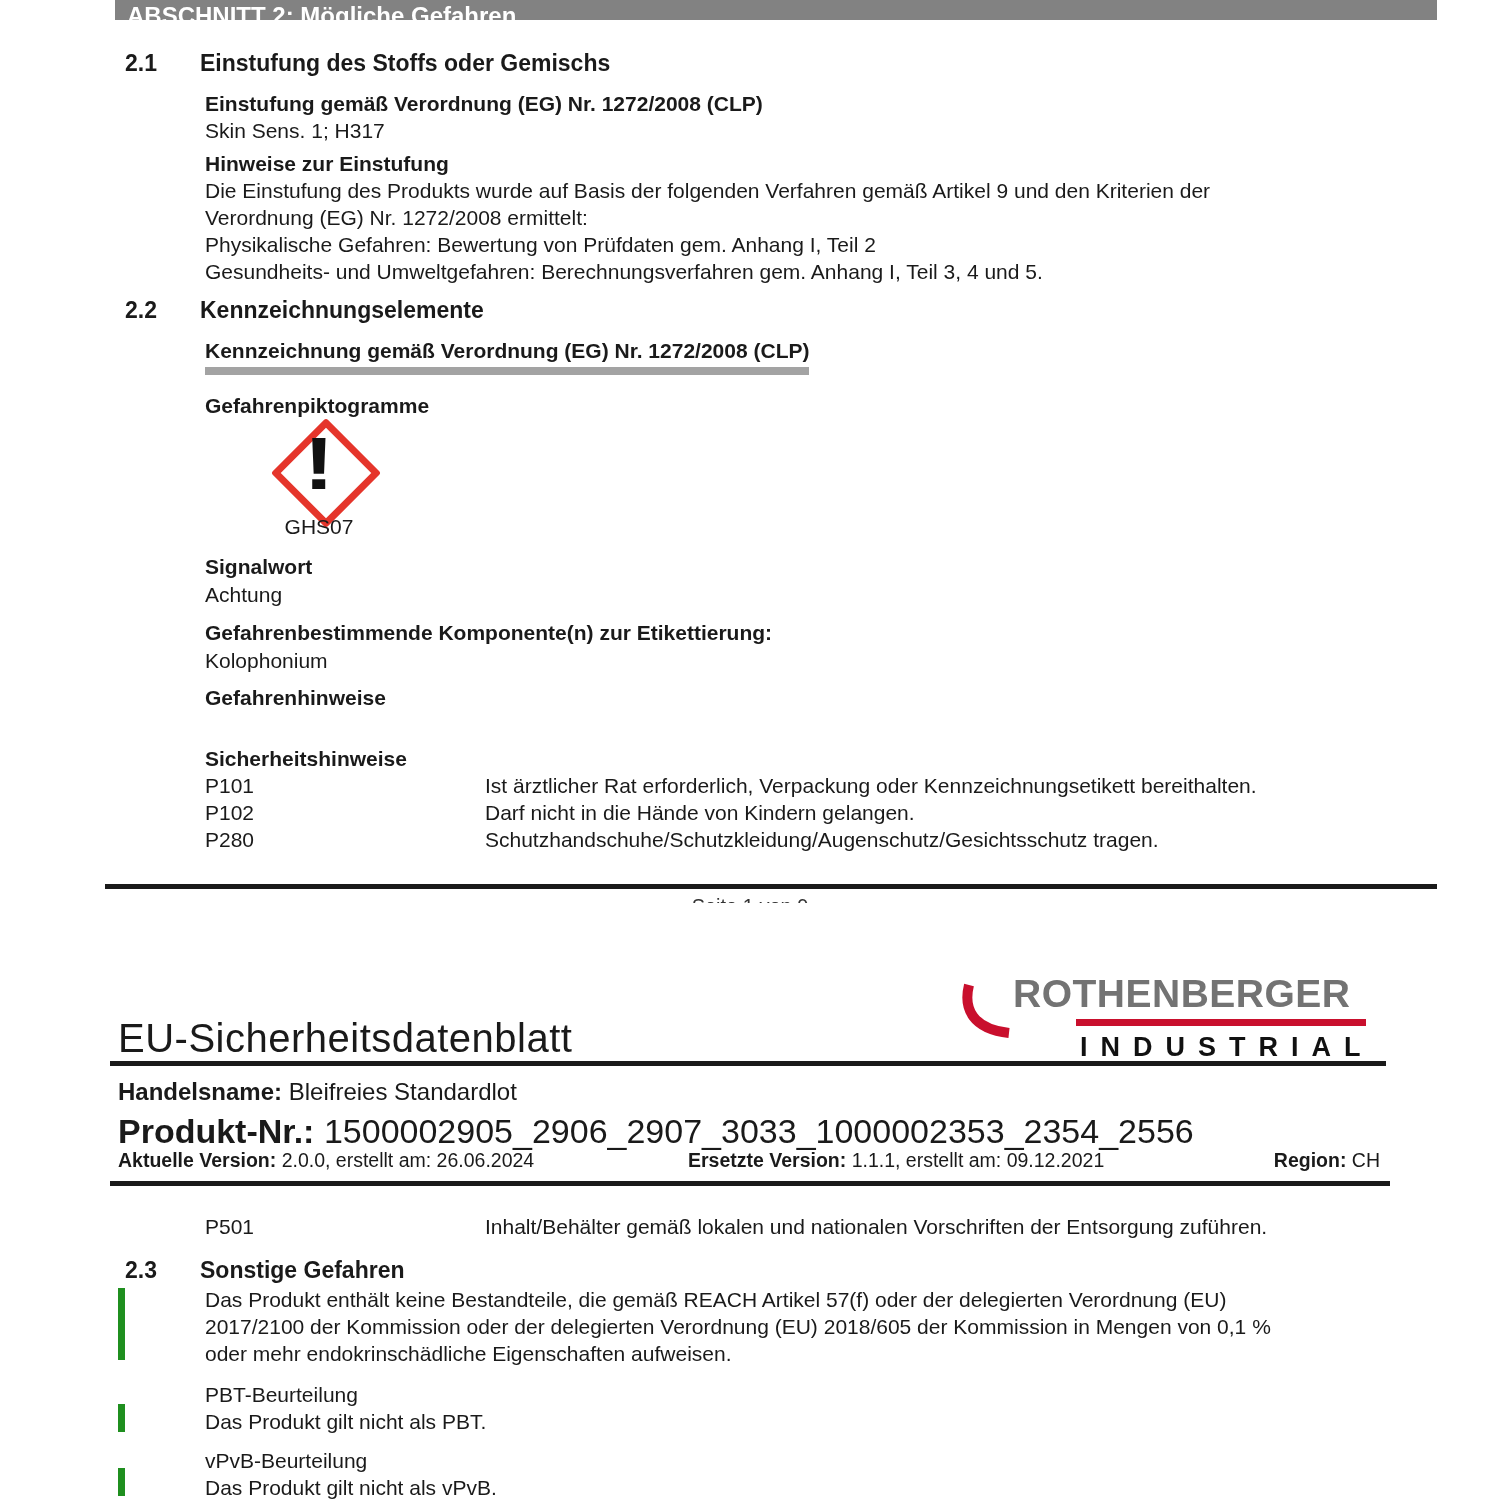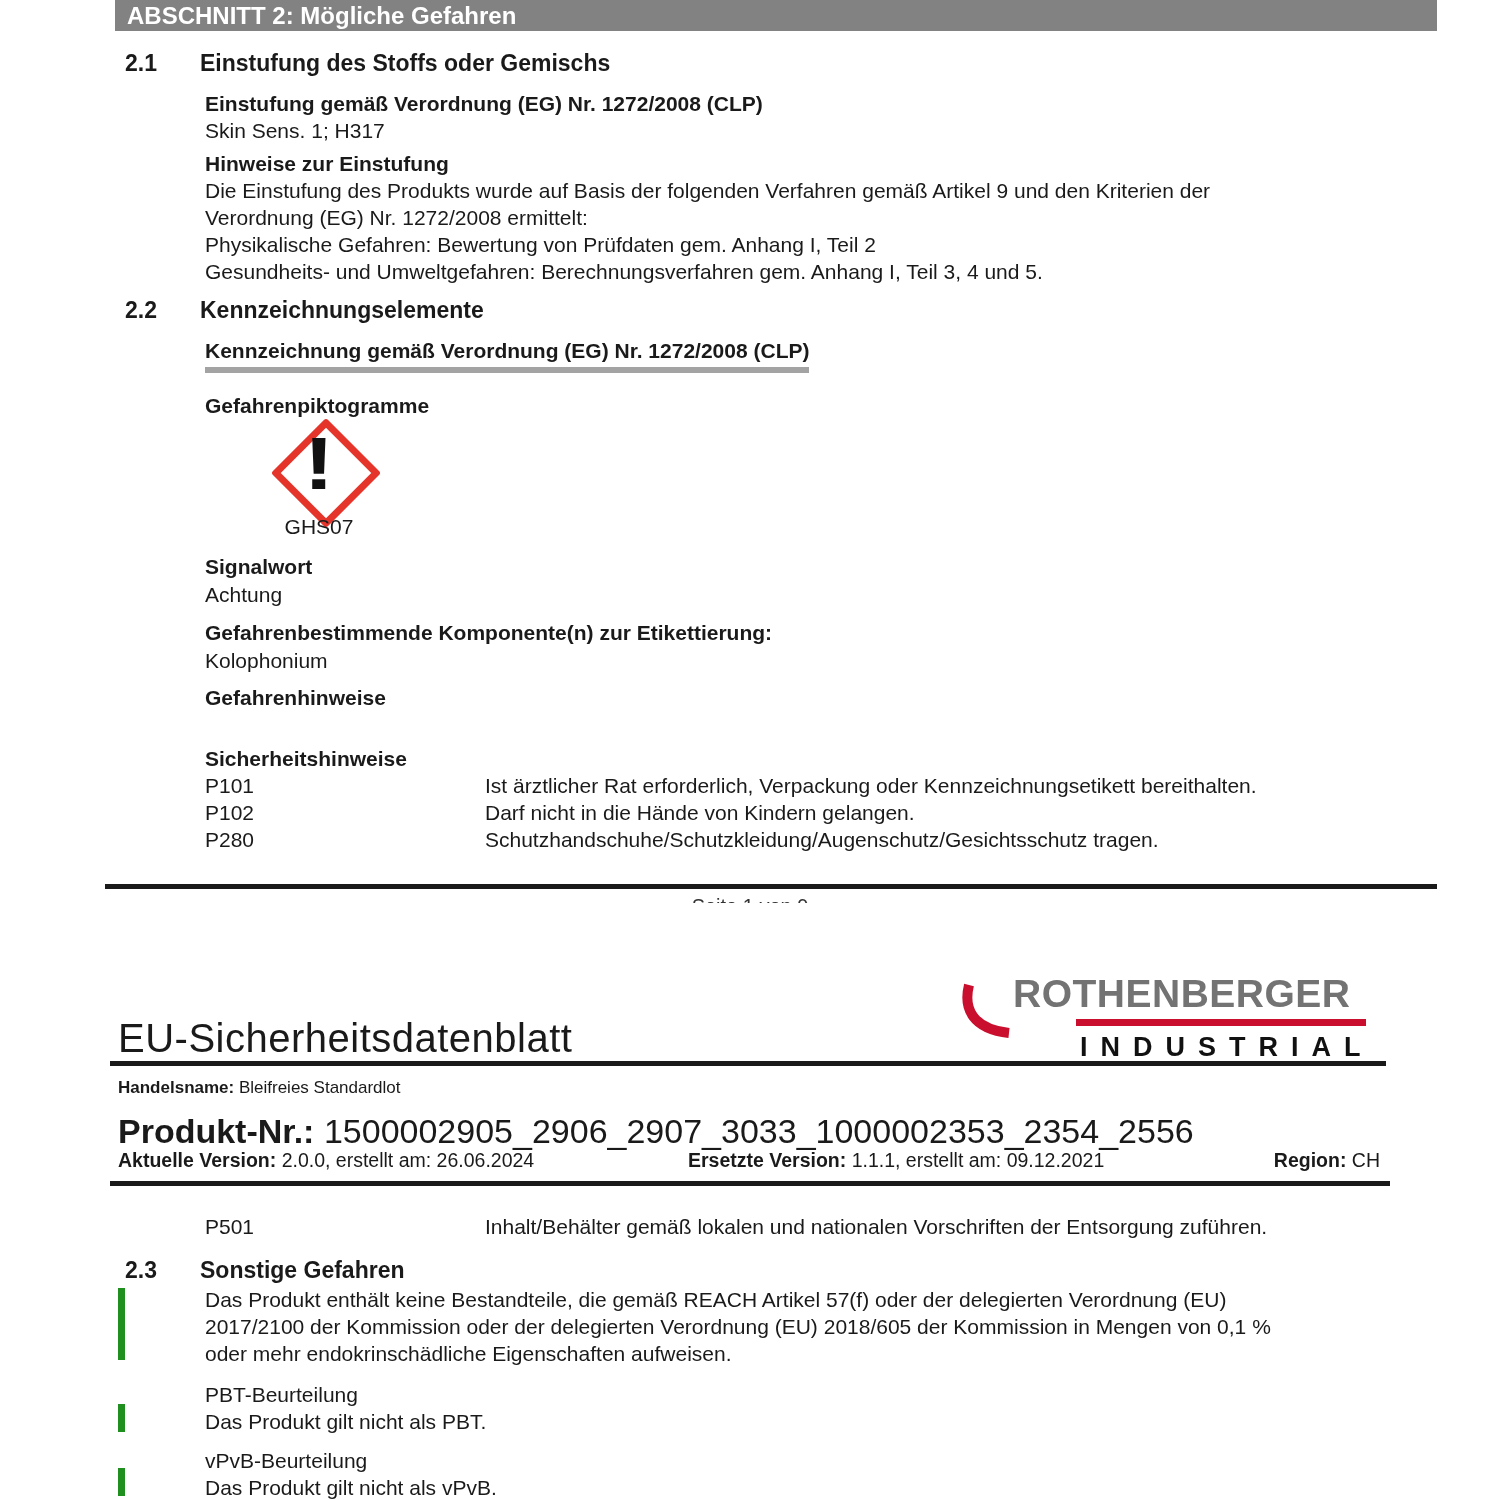--- a/index.html
+++ b/index.html
@@ -7,46 +7,46 @@
         font-family:"Liberation Sans", sans-serif;color:#1a1a1a;}
   .abs{position:absolute;}
   .b{font-weight:bold;}
   .body-txt{font-size:21px;line-height:27px;}
   .sec-num-row{display:flex;font-size:23px;font-weight:bold;}
   .sec-num{width:75px;}
   .stmt-row{display:flex;font-size:21px;line-height:27px;}
   .stmt-code{width:280px;flex:0 0 280px;}
   .secbar{background:#828282;color:#ffffff;font-size:24px;font-weight:bold;
           line-height:31px;padding-left:12px;box-sizing:border-box;}
-  .underlined-heading{border-bottom:6px solid #a3a3a3;padding-bottom:3px;display:inline-block;}
+  .underlined-heading{border-bottom:8px solid #a3a3a3;padding-bottom:3px;display:inline-block;}
   .hr{background:#1a1a1a;}
   .greenbar{background:#1f8f1f;width:7px;}
   .diamond-box{width:90px;height:90px;}
   .diamond{position:absolute;left:13px;top:13px;width:64px;height:64px;
            border:7px solid #e5352b;transform:rotate(45deg);border-radius:3px;background:#fff;}
   .excl{position:absolute;left:0;top:0;width:90px;height:90px;display:flex;align-items:center;
         justify-content:center;font-size:74px;font-weight:900;color:#111;transform:scaleX(1.25);
         padding-bottom:6px;box-sizing:border-box;}
   .ghs-label{width:90px;text-align:center;font-size:21px;}
   .doc-title{font-size:40px;font-weight:400;letter-spacing:0.5px;}
   .logo-word{font-size:39px;font-weight:bold;color:#737373;letter-spacing:0.5px;}
   .logo-sub{font-size:27px;font-weight:bold;color:#111;letter-spacing:13px;}
   .redbar{background:#c90f2d;}
-  .hname{font-size:17px;}
+  .hname{font-size:24px;}
   .pnr{font-size:34px;}
   .vrow{font-size:19.5px;}
   .clip-footer{height:9px;overflow:hidden;text-align:center;}
   .clip-footer > div{font-size:20px;line-height:24px;color:#333;}
 </style>
 </head>
 <body>
 
 <div id="page">
 
-  <div class="abs secbar" style="left:115px;top:0;width:1322px;height:31px;">
+  <div class="abs secbar" style="left:115px;top:0;width:1322px;height:20px;">
     <span>ABSCHNITT 2: Mögliche Gefahren</span>
   </div>
 
   <div class="abs sec-num-row" style="left:125px;top:50px;">
     <span class="sec-num">2.1</span>
     <span>Einstufung des Stoffs oder Gemischs</span>
   </div>
 
   <div class="abs body-txt b" style="left:205px;top:90px;">Einstufung gemäß Verordnung (EG) Nr. 1272/2008 (CLP)</div>
   <div class="abs body-txt" style="left:205px;top:117px;">Skin Sens. 1; H317</div>

